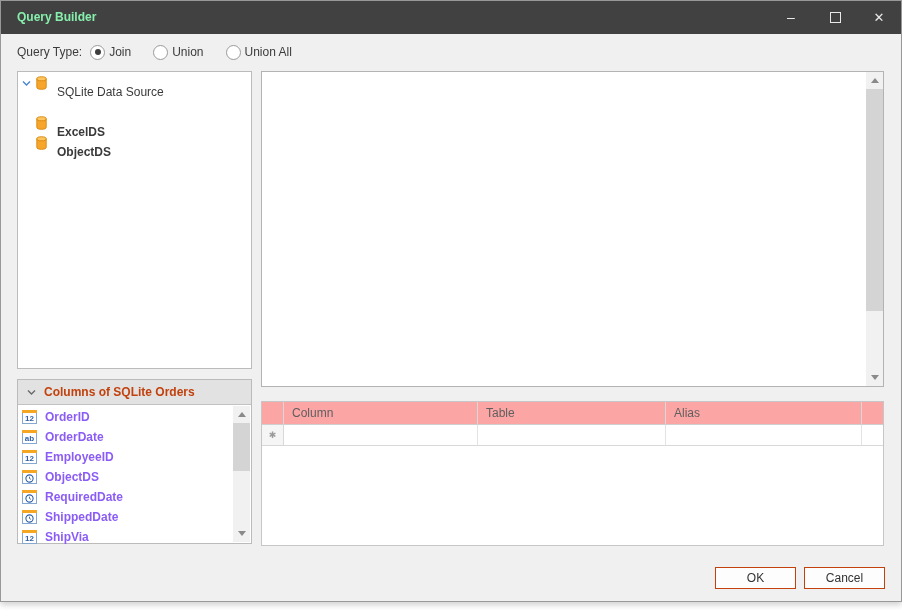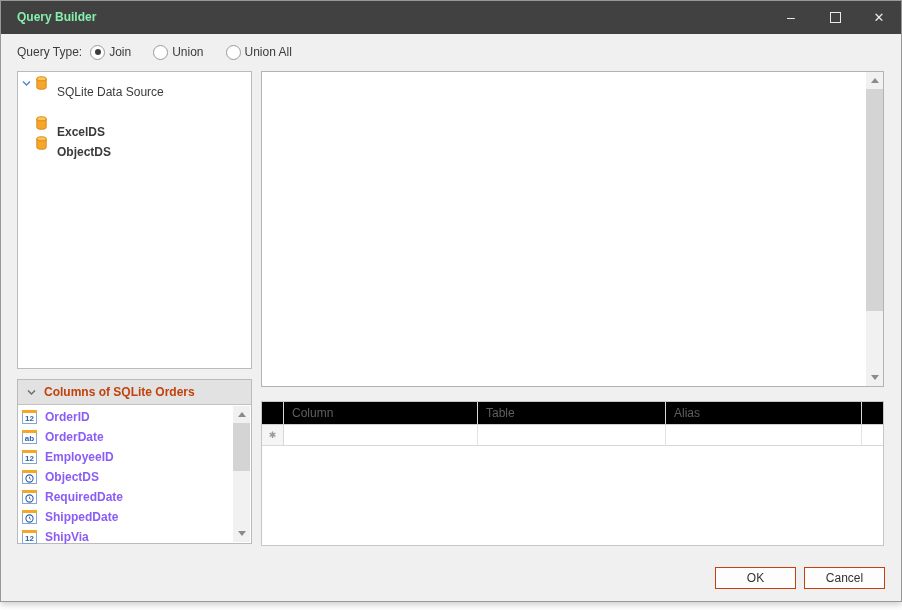--- a/index.html
+++ b/index.html
@@ -50,21 +50,21 @@
   .col-icon::before { content:""; position:absolute; left:-1px; right:-1px; top:-1px; height:3px; background:#f5a623; }
   .col-glyph { position:absolute; left:0; right:0; top:3px; font-size:8px; font-weight:bold; color:#2d5fa6; line-height:10px; letter-spacing:0; }
   .clock-svg { position:absolute; left:2px; top:3px; }
   
   .vscroll { position:absolute; width:17px; background:#f1f1f1; }
   .sb-arrow { position:absolute; left:0; width:17px; height:17px; display:flex; align-items:center; justify-content:center; }
   .tri-up { width:0; height:0; border-left:4px solid transparent; border-right:4px solid transparent; border-bottom:5px solid #8a8a8a; }
   .tri-down { width:0; height:0; border-left:4px solid transparent; border-right:4px solid transparent; border-top:5px solid #8a8a8a; }
   .sb-thumb { position:absolute; left:0; width:17px; background:#d4d4d4; }
   
-  .grid-header { display:flex; height:23px; background:#000000; }
+  .grid-header { display:flex; height:23px; background:#fca5a5; }
   .gh-cell { box-sizing:border-box; border-right:1px solid #d8d8d8; border-bottom:1px solid #cfcfcf; color:#5f5f5f; font-size:12px; line-height:22px; padding-left:8px; }
   .gh-ind { width:22px; padding:0; }
   .gh-col { width:194px; } .gh-tab { width:188px; } .gh-ali { width:196px; }
   .gh-extra { flex:1; border-right:none; padding:0; }
   .grid-newrow { display:flex; height:21px; background:#ffffff; }
   .gr-ind { width:22px; box-sizing:border-box; background:#f5f5f5; border-right:1px solid #d8d8d8; border-bottom:1px solid #d8d8d8; text-align:center; color:#9a9a9a; font-size:9px; line-height:21px; }
   .gr-cell { box-sizing:border-box; border-right:1px solid #e3e3e3; border-bottom:1px solid #d8d8d8; }
   .gr-col { width:194px; } .gr-tab { width:188px; } .gr-ali { width:196px; }
   .gr-extra { flex:1; border-right:none; }
   

